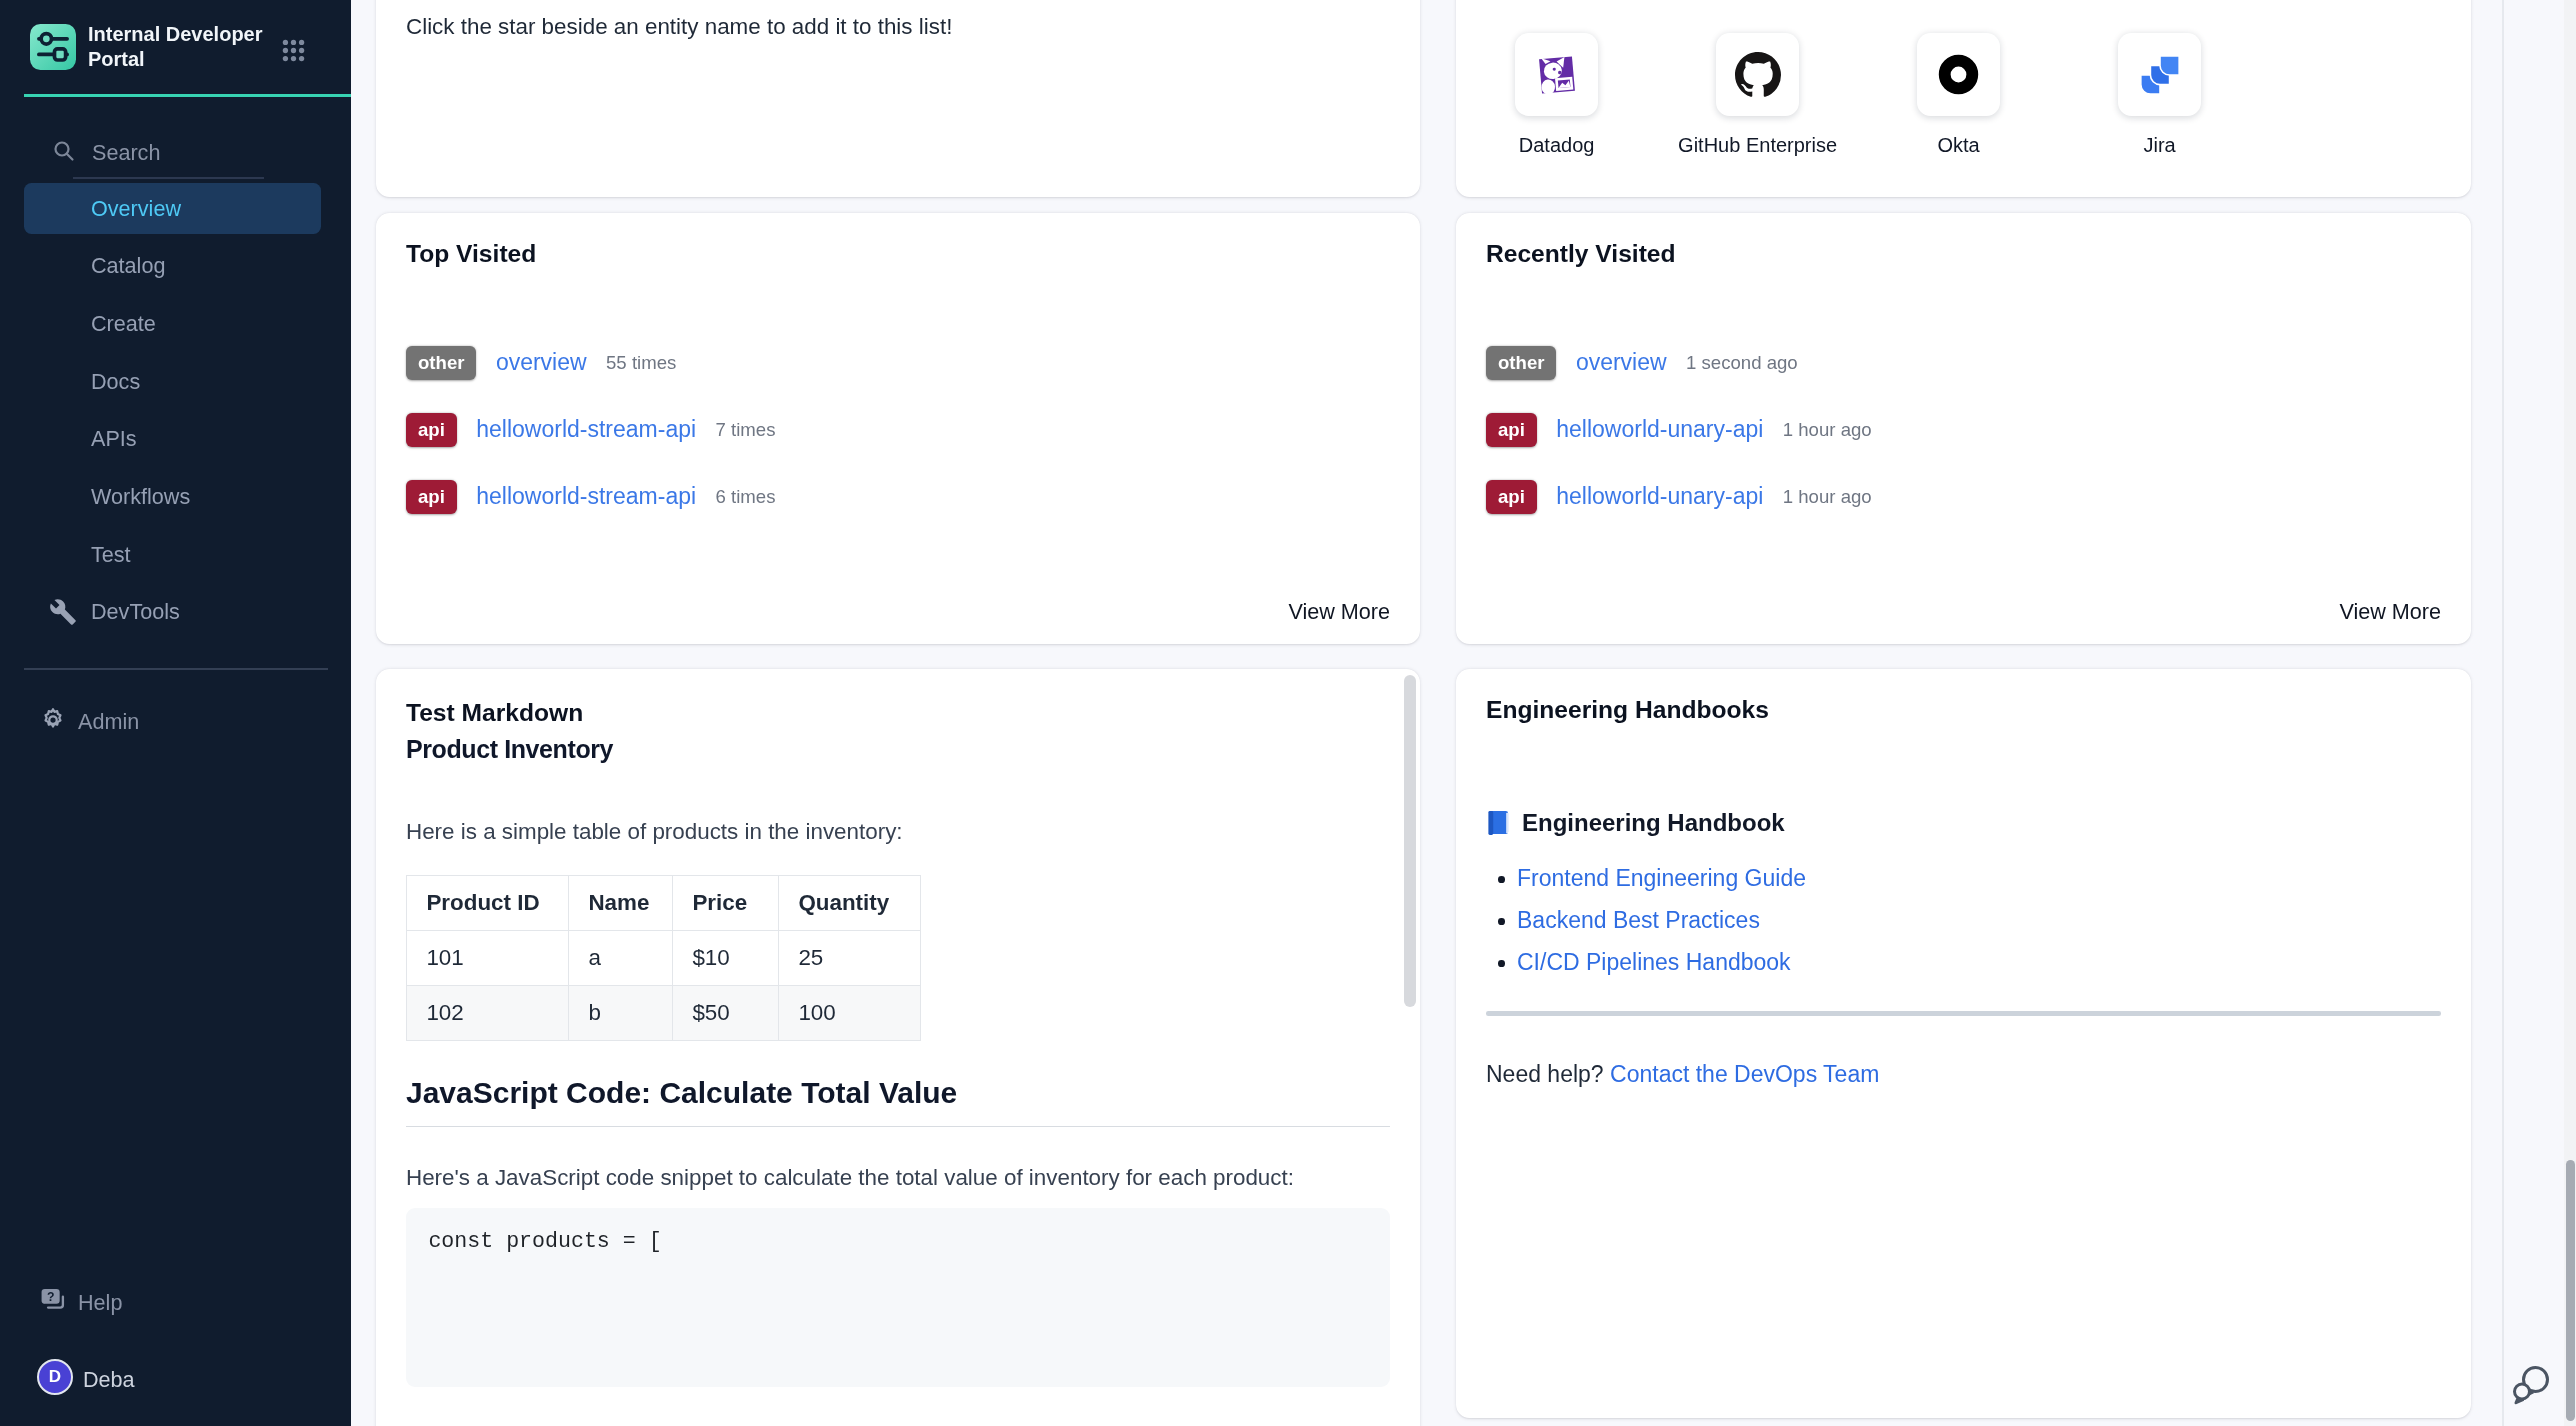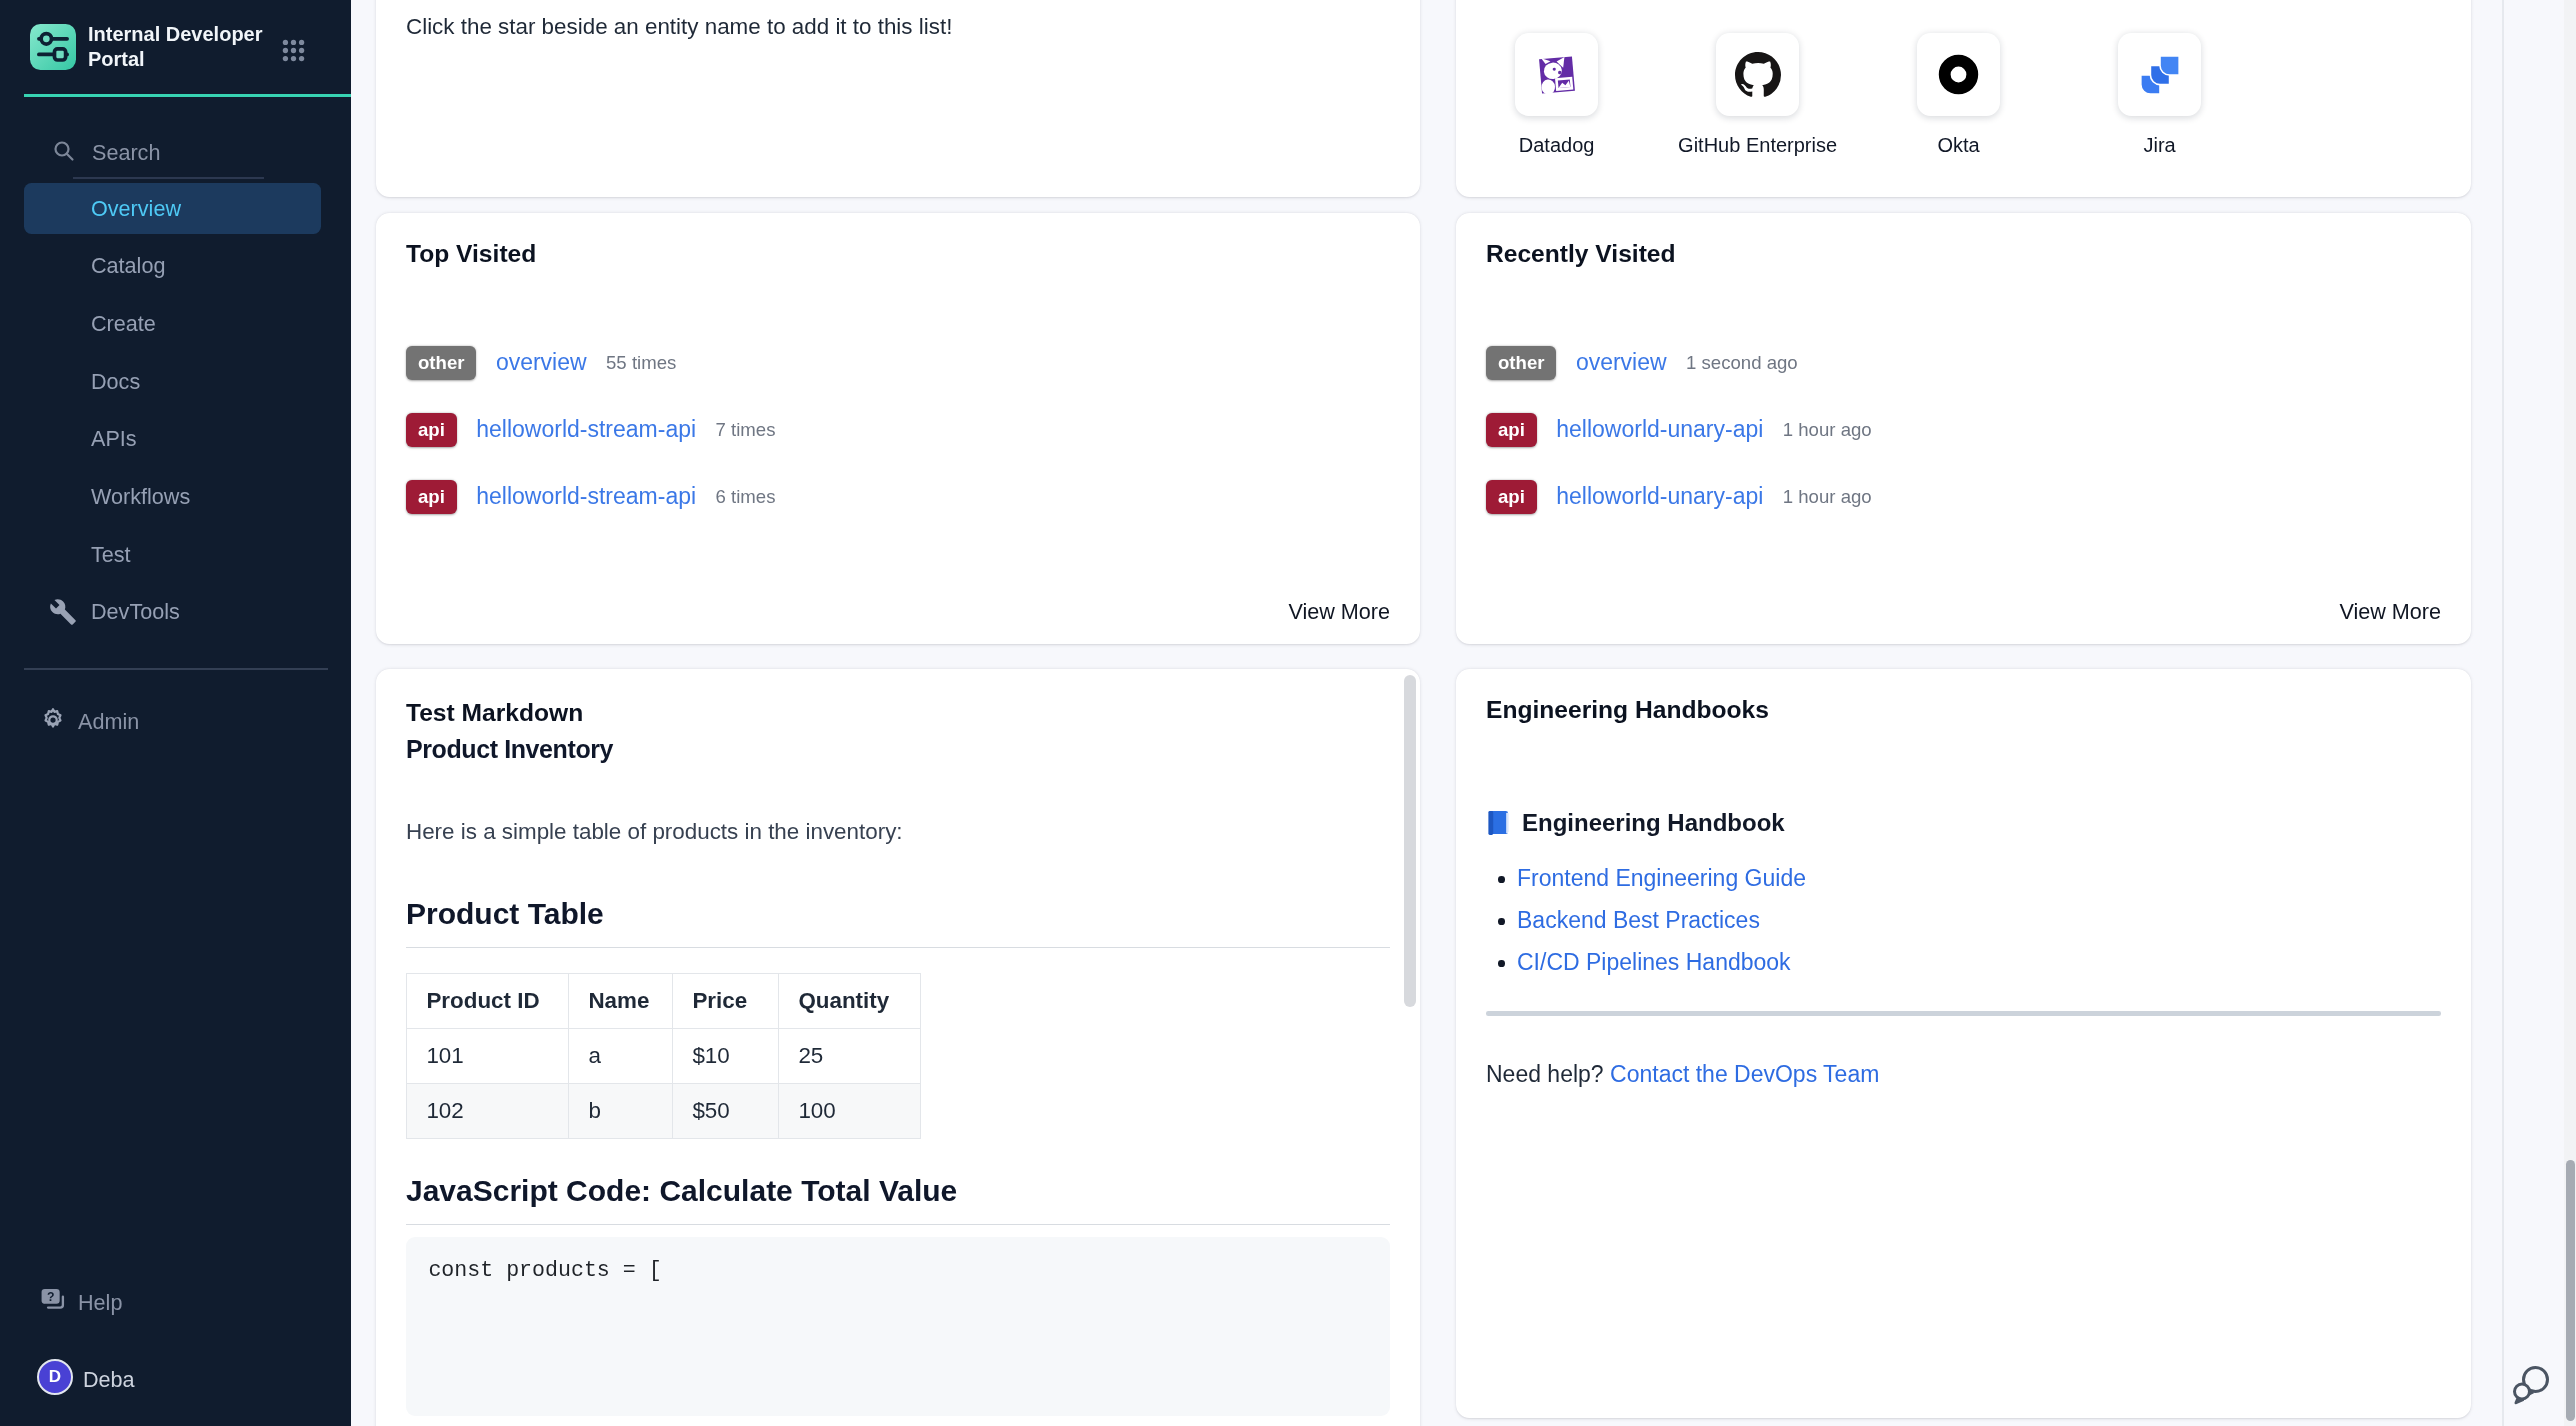--- a/index.html
+++ b/index.html
@@ -228,21 +228,20 @@
             <span class="visited-meta">6 times</span>
           </div>
         </div>
         <div class="view-more">View More</div>
       </div>
 
       <div class="card card-md">
         <div class="card-title">Test Markdown</div>
         <div class="md-h1">Product Inventory</div>
         <div class="md-p">Here is a simple table of products in the inventory:</div>
-        <div class="md-h2">Product Table</div>
         <table class="md-table">
           <colgroup>
               <col style="width:162px">
               <col style="width:104px">
               <col style="width:106px">
               <col style="width:142px">
             </colgroup>
           <tbody>
               <tr>
             <th>Product ID</th>
@@ -258,20 +257,21 @@
           </tr>
           <tr class="striped">
             <td>102</td>
             <td>b</td>
             <td>$50</td>
             <td>100</td>
           </tr>
         </tbody>
           </table>
         <div class="md-h2 second">JavaScript Code: Calculate Total Value</div>
+        <div class="md-p second">Here's a JavaScript code snippet to calculate the total value of inventory for each product:</div>
         <div class="code-block">
           <code>const products = [</code>
         </div>
         <div class="md-scroll-thumb"></div>
       </div>
     </div>
 
     <div class="col-right">
       <div class="card card-cut">
         <div class="integr-row">

